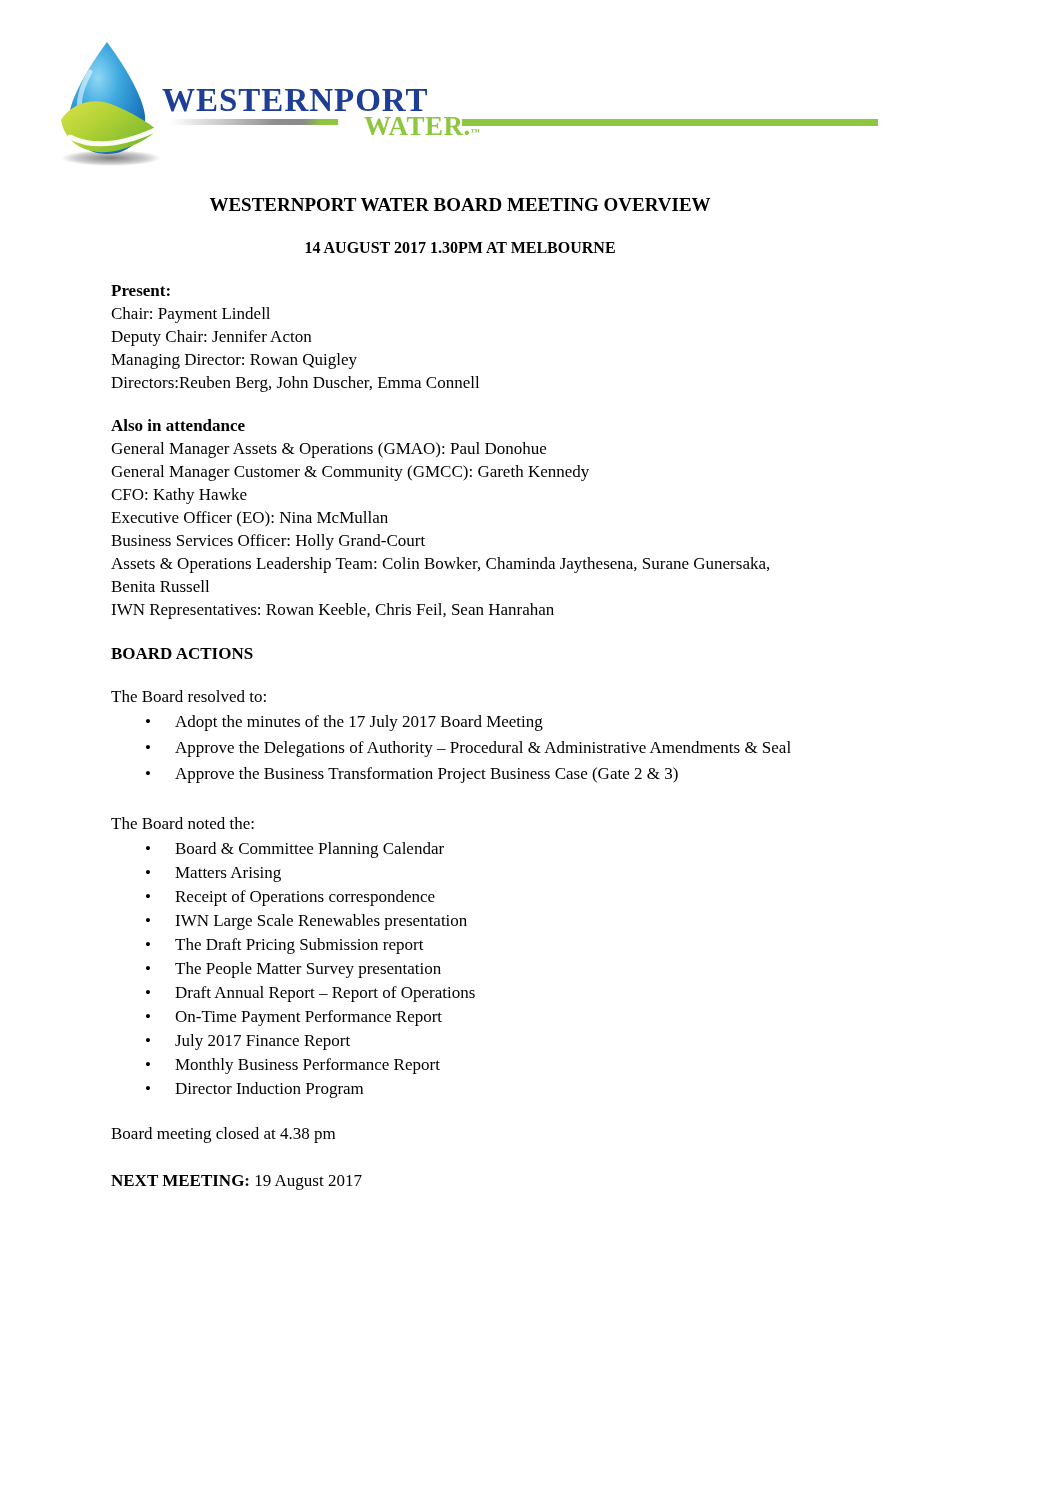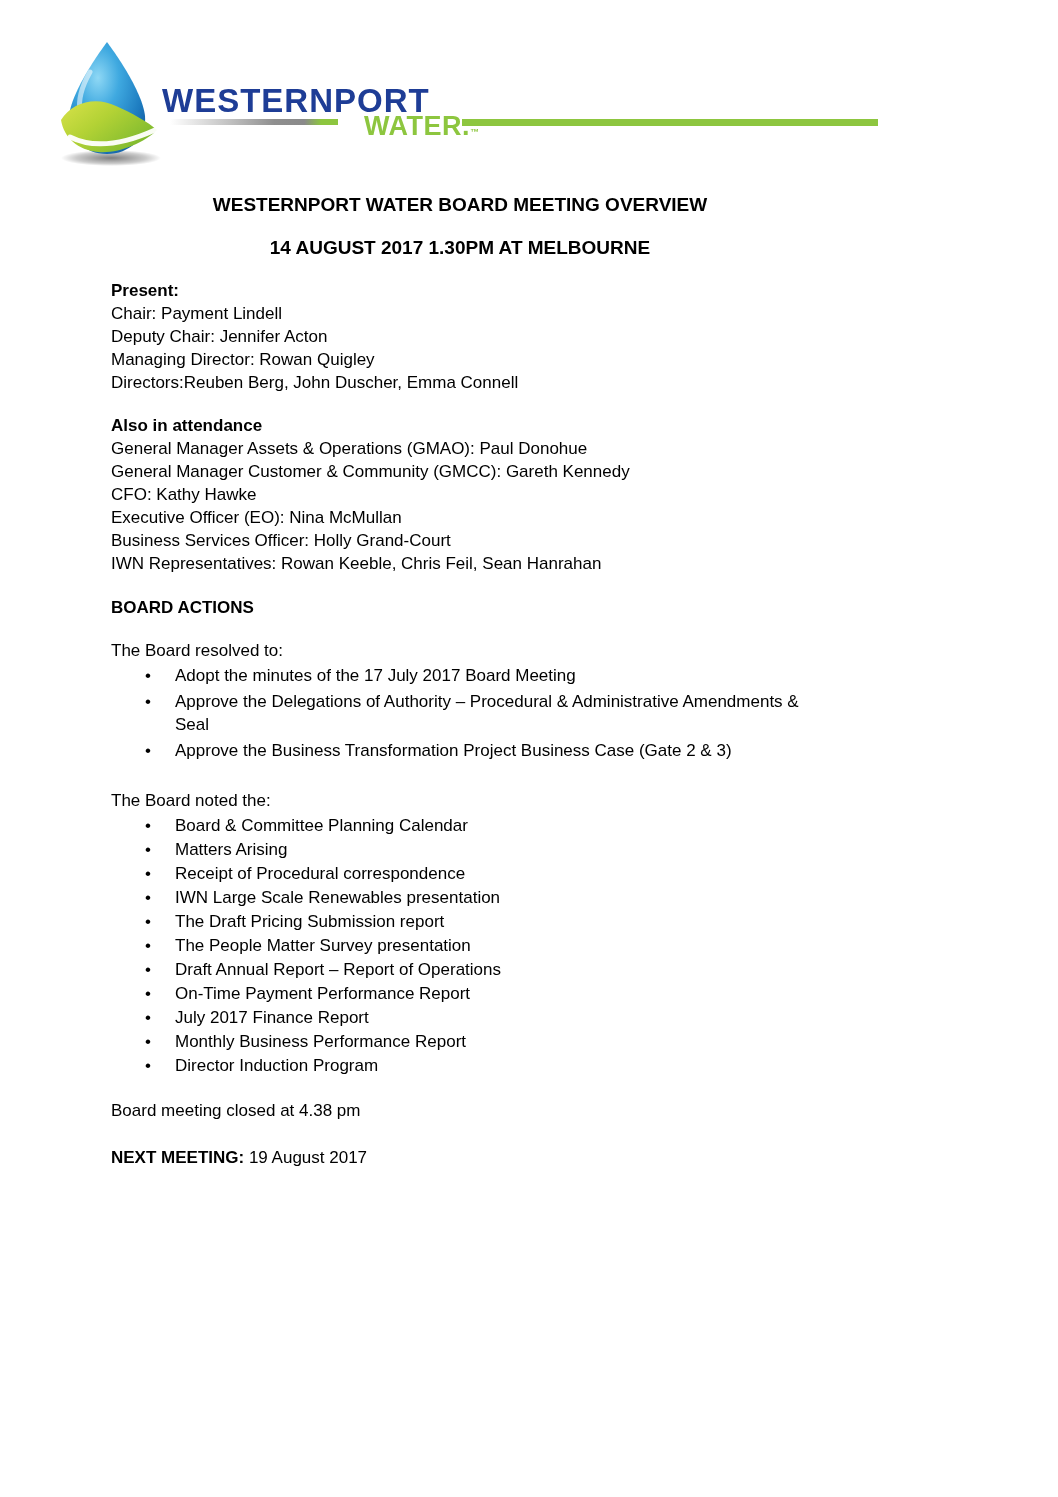--- a/index.html
+++ b/index.html
@@ -2,21 +2,21 @@
 <html><head>
 <meta charset="utf-8">
 <style>
   html, body { margin:0; padding:0; }
   body {
     width:1058px; height:1497px;
     background:#ffffff;
     font-family:"Liberation Sans", sans-serif;
     color:#000000;
   }
-  .page { position:relative; width:920px; height:1497px; overflow:hidden; background:#fff; }
+  .page { position:relative; width:920px; height:1497px; overflow:hidden; background:#fff;font-family:Liberation Serif, serif; }
 
   
   .header { position:relative; height:180px; }
   .logo-art { position:absolute; left:58px; top:40px; width:108px; height:128px; }
   .brand {
     position:absolute; left:162px; top:82px;
     font-size:33px; font-weight:bold; letter-spacing:1px;
     color:#1e3d96; white-space:nowrap;
   }
   .rule-left {
@@ -30,21 +30,21 @@
   }
   .water .tm { font-size:9px; font-weight:bold; color:#8dc63f; }
   .rule-right {
     position:absolute; left:462px; top:119px; width:416px; height:7px;
     background:#8dc63f;
   }
 
   
   .content { padding:0 111px; font-size:17px; line-height:23px; }
   .doc-title  { margin:13px 0 0; text-align:center; font-weight:bold; font-size:19px; line-height:23px; }
-  .doc-subtitle { margin:20px 0 0; text-align:center; font-weight:bold; font-size:19px; line-height:23px; }
+  .doc-subtitle { margin:20px 0 0; text-align:center; font-weight:bold; font-size:16px; line-height:23px; }
 
   .sec { margin:20px 0 0; }
   .sec p { margin:0; }
   .b { font-weight:bold; }
 
   .sec-apologies { margin-top:20px; }
   .sec-board-actions { margin-top:21px; }
   .intro-resolved { margin:20px 0 0; }
   .intro-noted { margin:27px 0 0; }
   .closing { margin:22px 0 0; }
@@ -107,20 +107,21 @@
       <p>Directors:Reuben Berg, John Duscher, Emma Connell</p>
     </div>
 
     <div class="sec">
       <p class="b">Also in attendance</p>
       <p>General Manager Assets &amp; Operations (GMAO): Paul Donohue</p>
       <p>General Manager Customer &amp; Community (GMCC): Gareth Kennedy</p>
       <p>CFO: Kathy Hawke</p>
       <p>Executive Officer (EO): Nina McMullan</p>
       <p>Business Services Officer: Holly Grand-Court</p>
+      <p>Assets &amp; Operations Leadership Team: Colin Bowker, Chaminda Jaythesena, Surane Gunersaka, Benita Russell</p>
       <p>IWN Representatives: Rowan Keeble, Chris Feil, Sean Hanrahan</p>
     </div>
 
 
     <div class="sec sec-board-actions">
       <p class="b">BOARD ACTIONS</p>
     </div>
 
     <p class="intro-resolved">The Board resolved to:</p>
     <ul class="blist blist-resolved">
@@ -143,21 +144,21 @@
       <li>
           <span class="blt">•</span>
           <span class="li-text">Board &amp; Committee Planning Calendar</span>
         </li>
       <li>
           <span class="blt">•</span>
           <span class="li-text">Matters Arising</span>
         </li>
       <li>
           <span class="blt">•</span>
-          <span class="li-text">Receipt of Procedural correspondence</span>
+          <span class="li-text">Receipt of Operations correspondence</span>
         </li>
       <li>
           <span class="blt">•</span>
           <span class="li-text">IWN Large Scale Renewables presentation</span>
         </li>
       <li>
           <span class="blt">•</span>
           <span class="li-text">The Draft Pricing Submission report</span>
         </li>
       <li>

